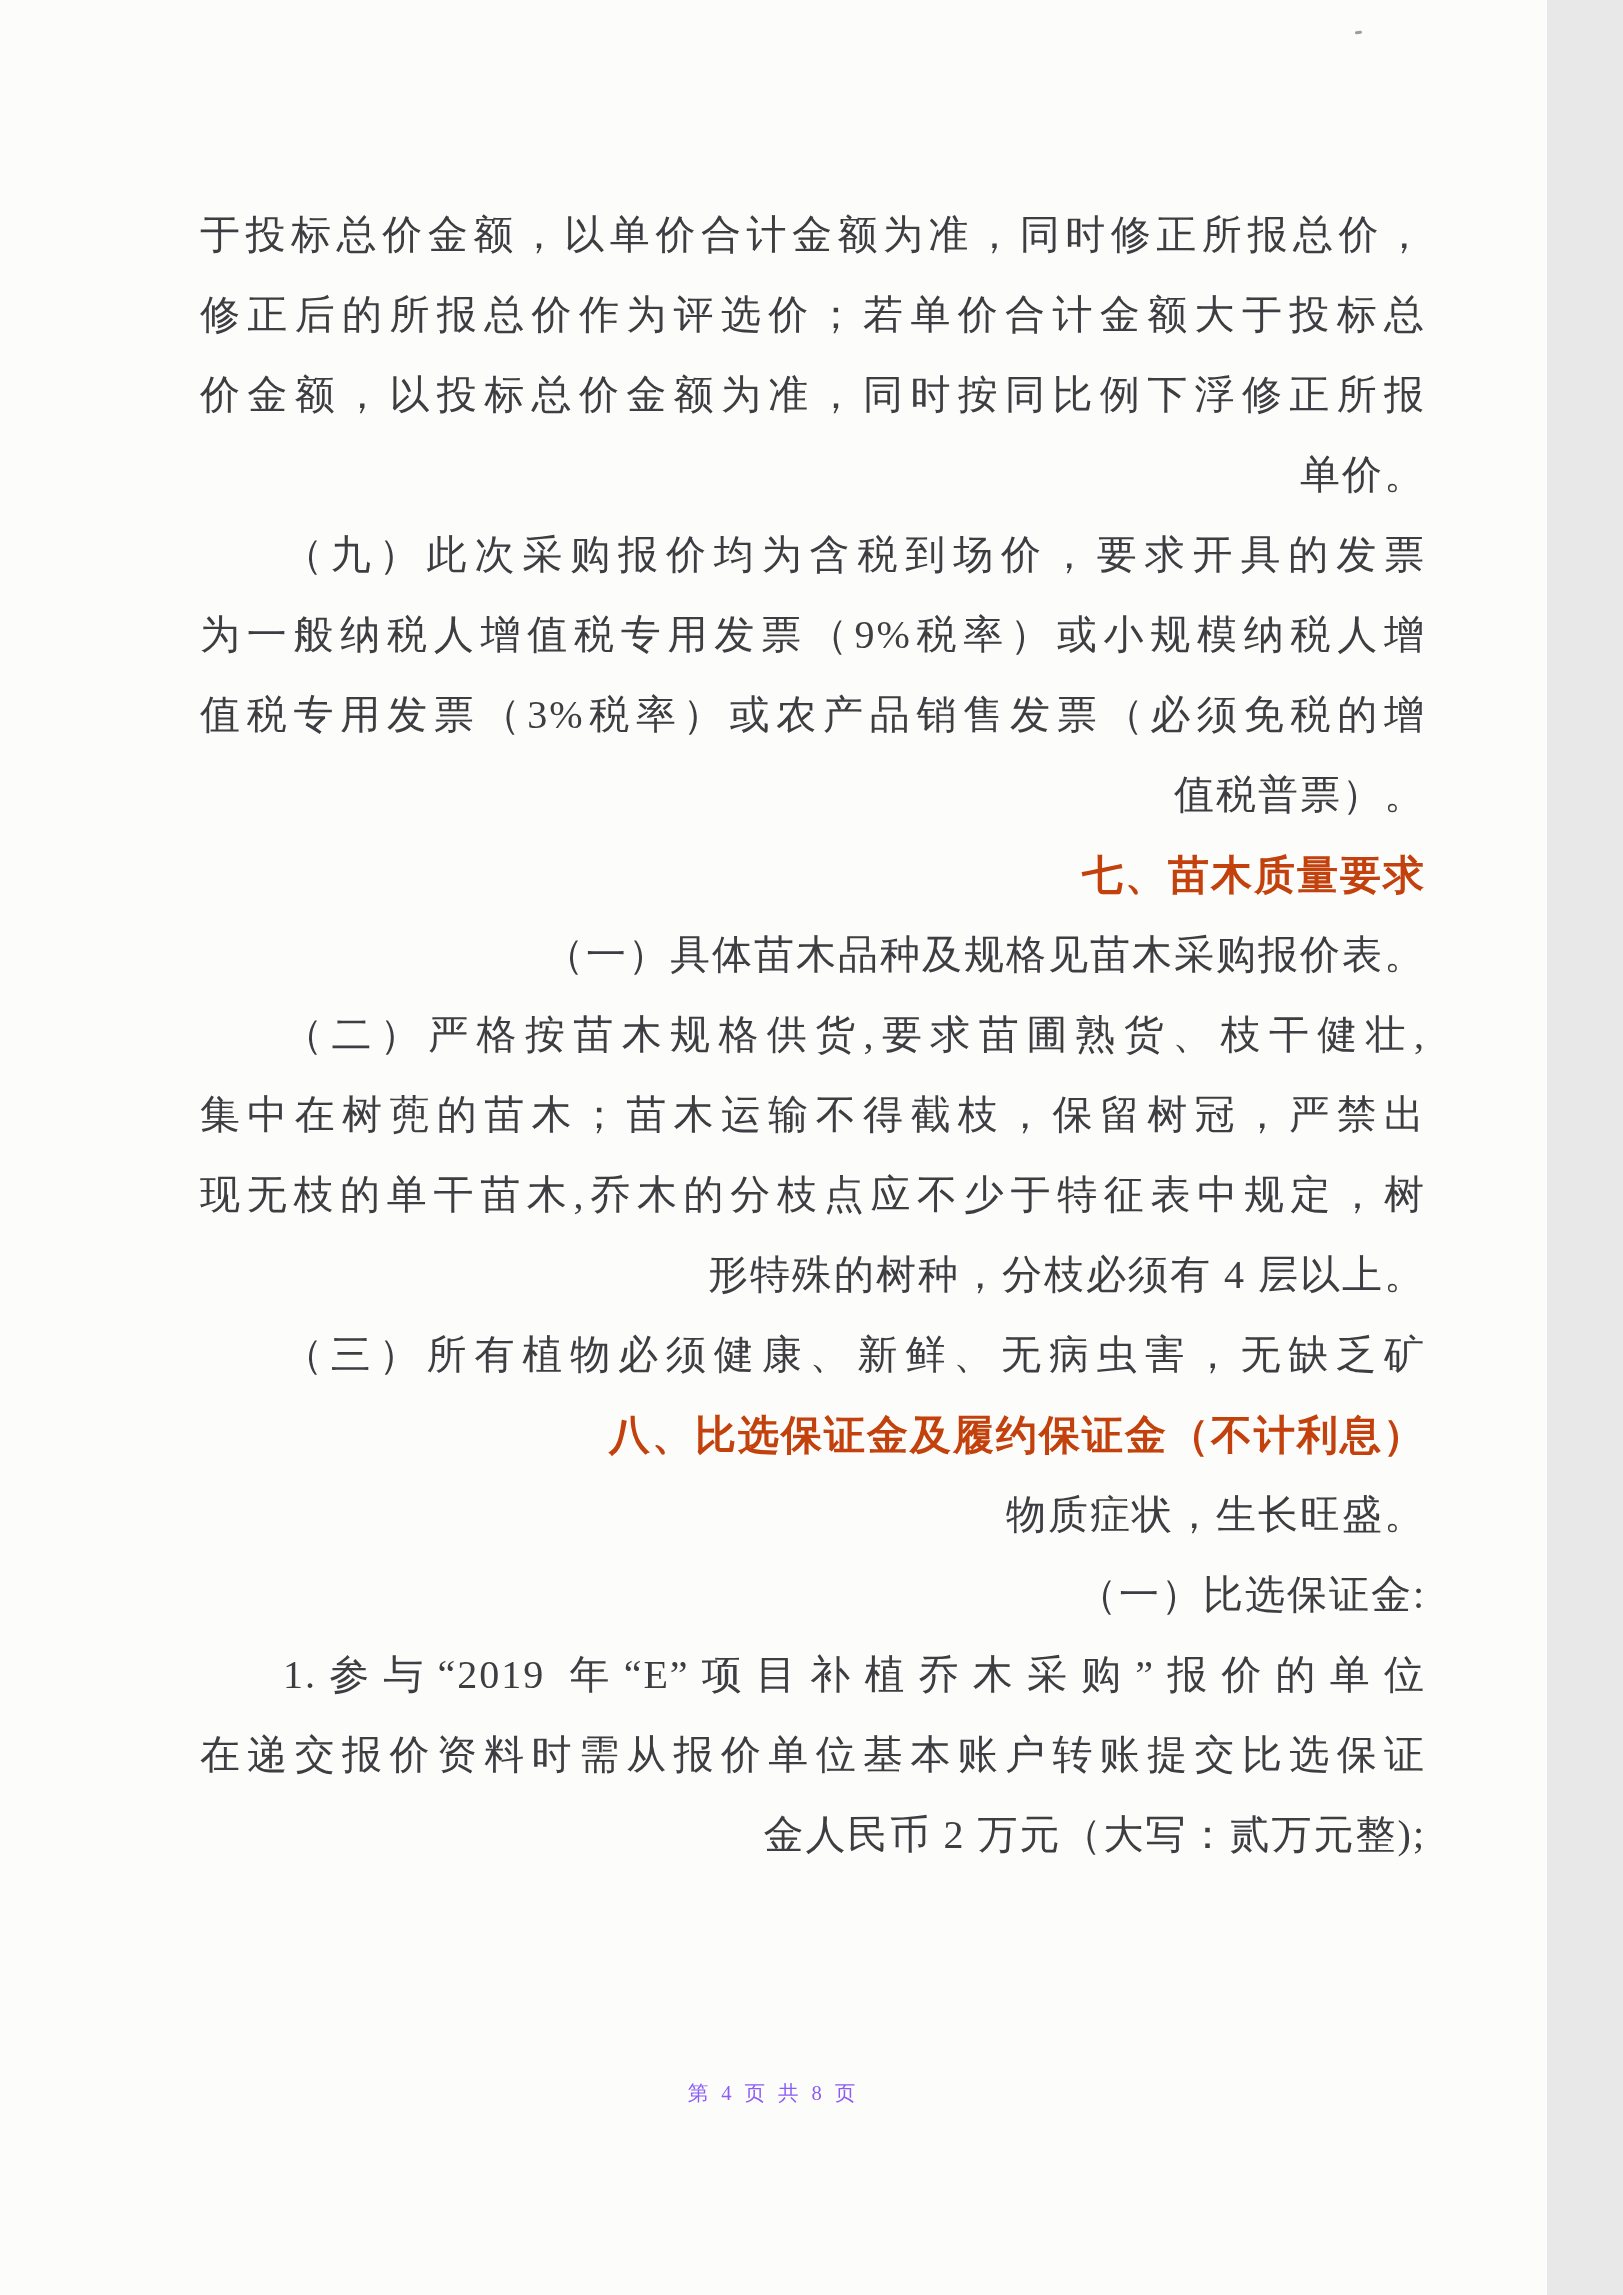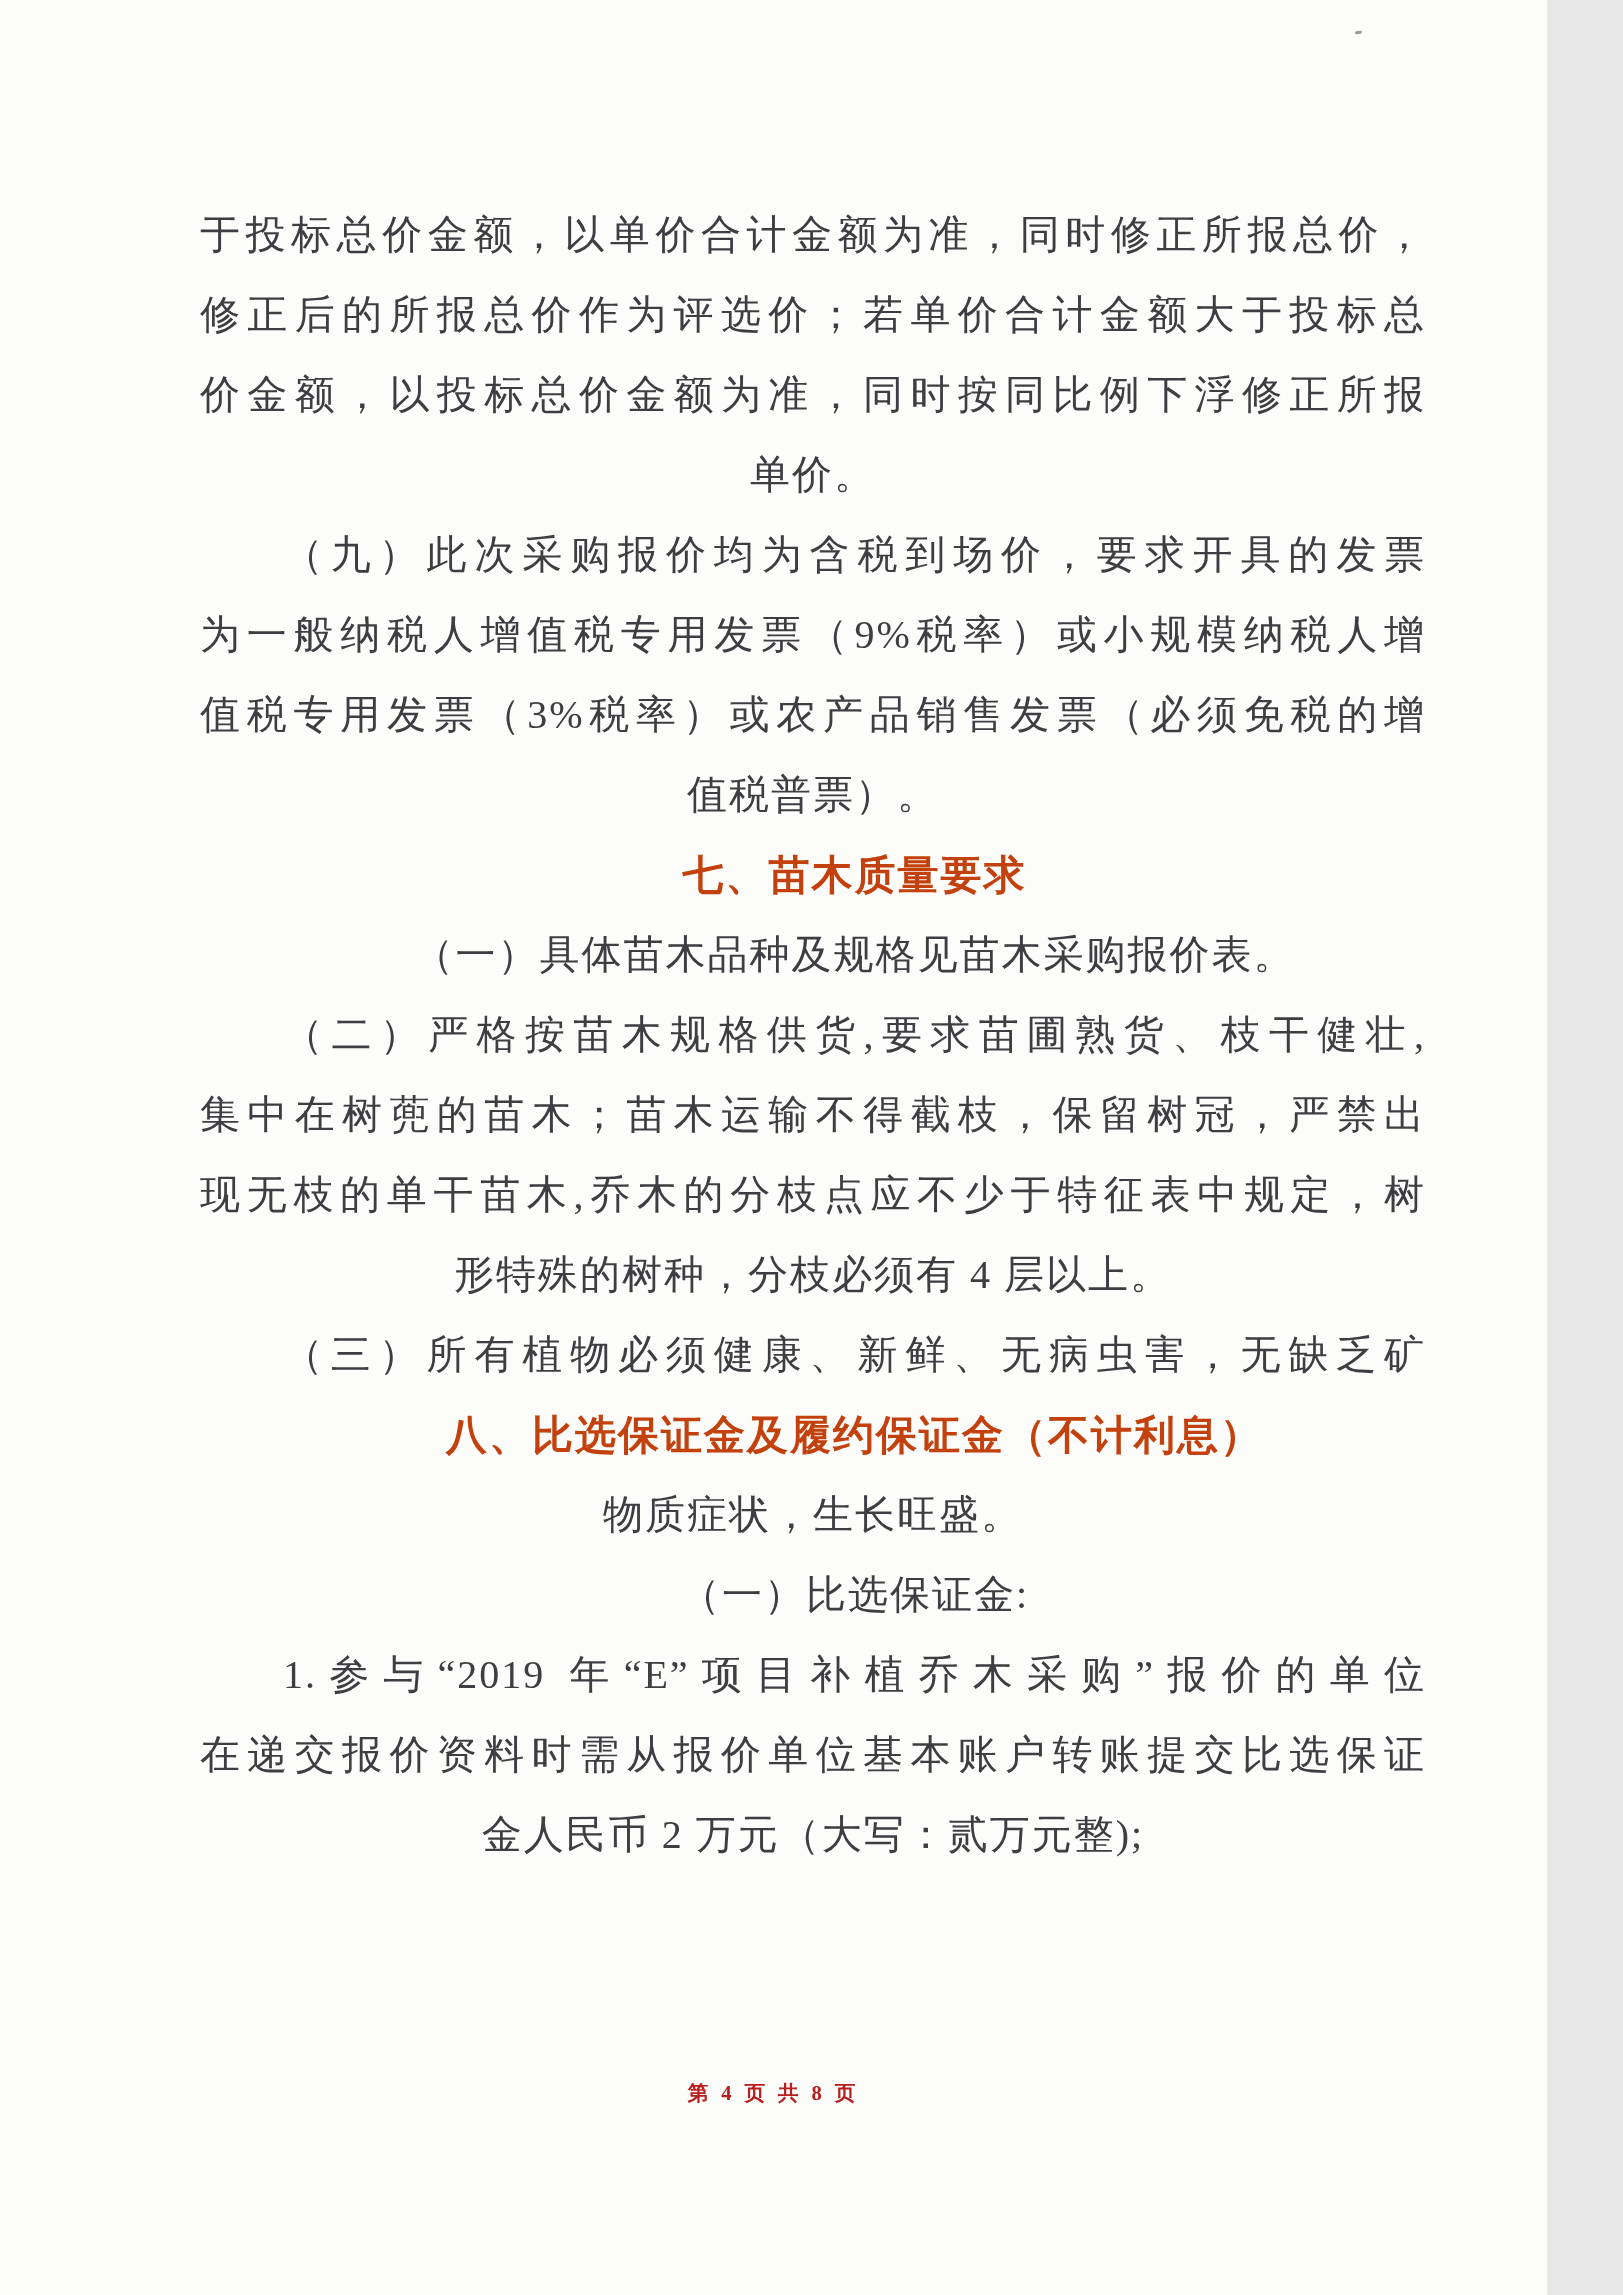--- a/index.html
+++ b/index.html
@@ -21,21 +21,21 @@
     left: 200px;
     top: 195px;
     width: 1226px;
   }
   .ln {
     height: 80px;
     line-height: 80px;
     font-size: 40px;
     letter-spacing: 2px;
     white-space: normal;
-    text-align: center;
+    text-align: right;
   }
   .ln.just {
     text-align: justify;
     text-align-last: justify;
   }
   .ln.ind {
     text-indent: 83px;
   }
   .ln.head {
     font-family: "Liberation Sans", "DejaVu Sans", sans-serif;
@@ -44,23 +44,22 @@
     font-size: 41px;
   }
   .footer {
     position: absolute;
     top: 2079px;
     left: 0;
     width: 100%;
     text-align: center;
     font-size: 20.6px;
     letter-spacing: 3.9px;
-    color: #b91c1c;
+    color: #8b5cf6;
     font-family: "Liberation Serif", "DejaVu Serif", serif;
-    font-weight: bold;
   }
   .speck {
     position: absolute;
     left: 1355px;
     top: 31px;
     width: 6.9px;
     height: 3.4px;
     background: #6a6a6e;
     border-radius: 1.5px;
     opacity: 0.65;

